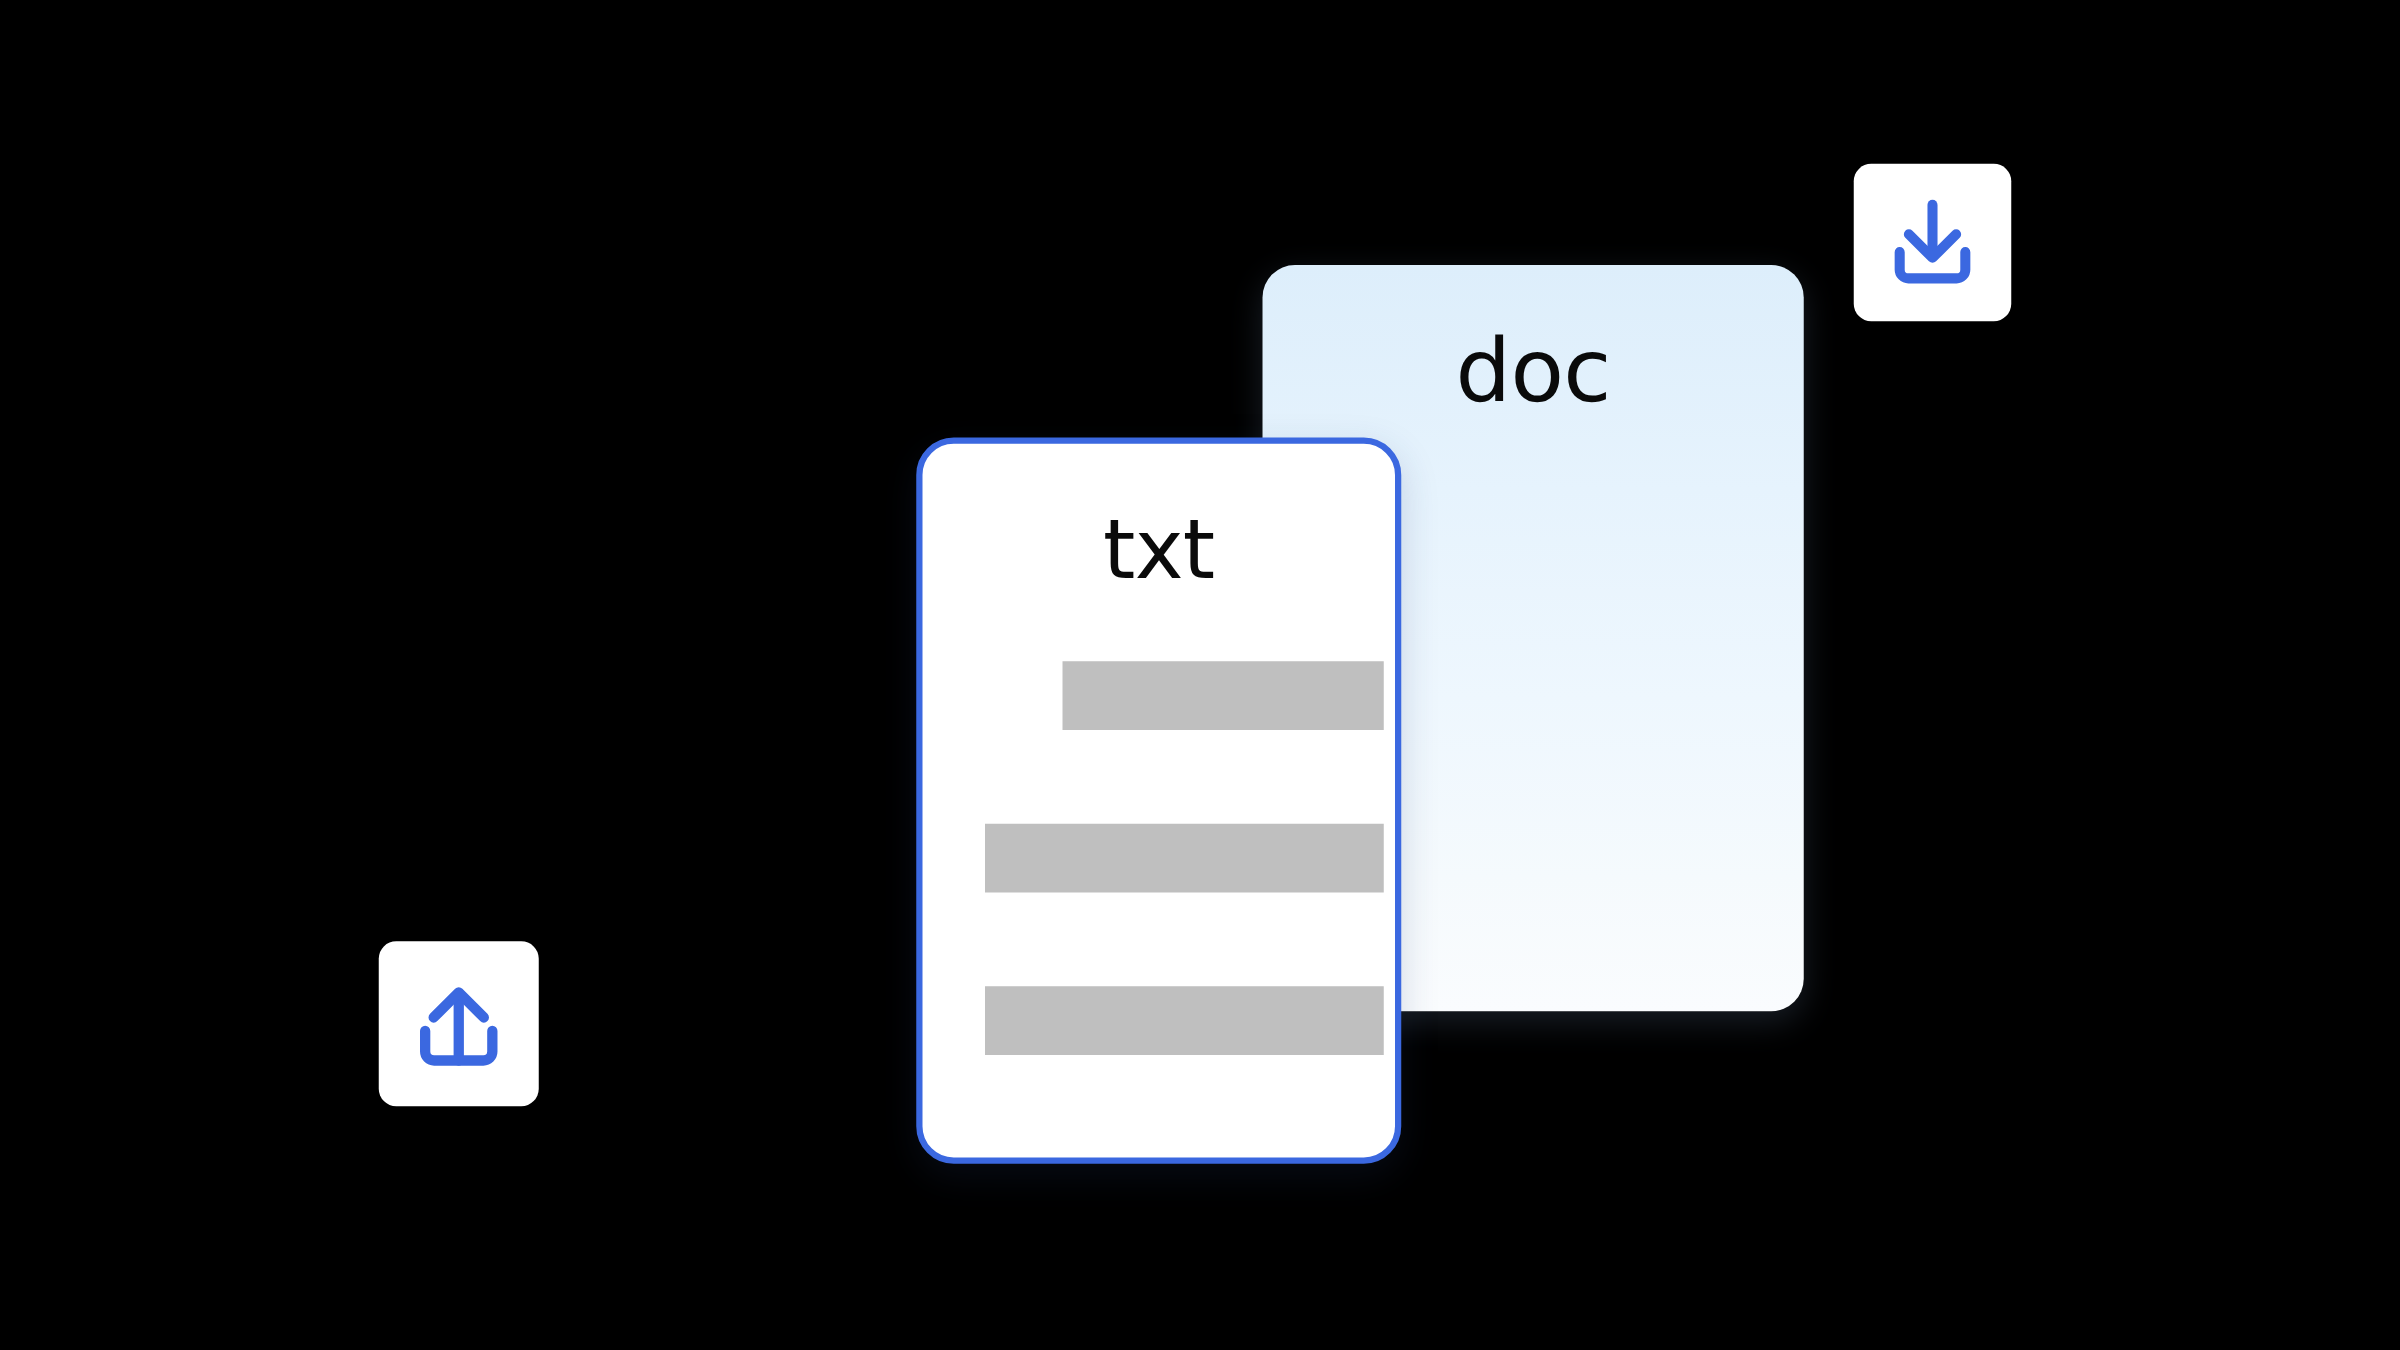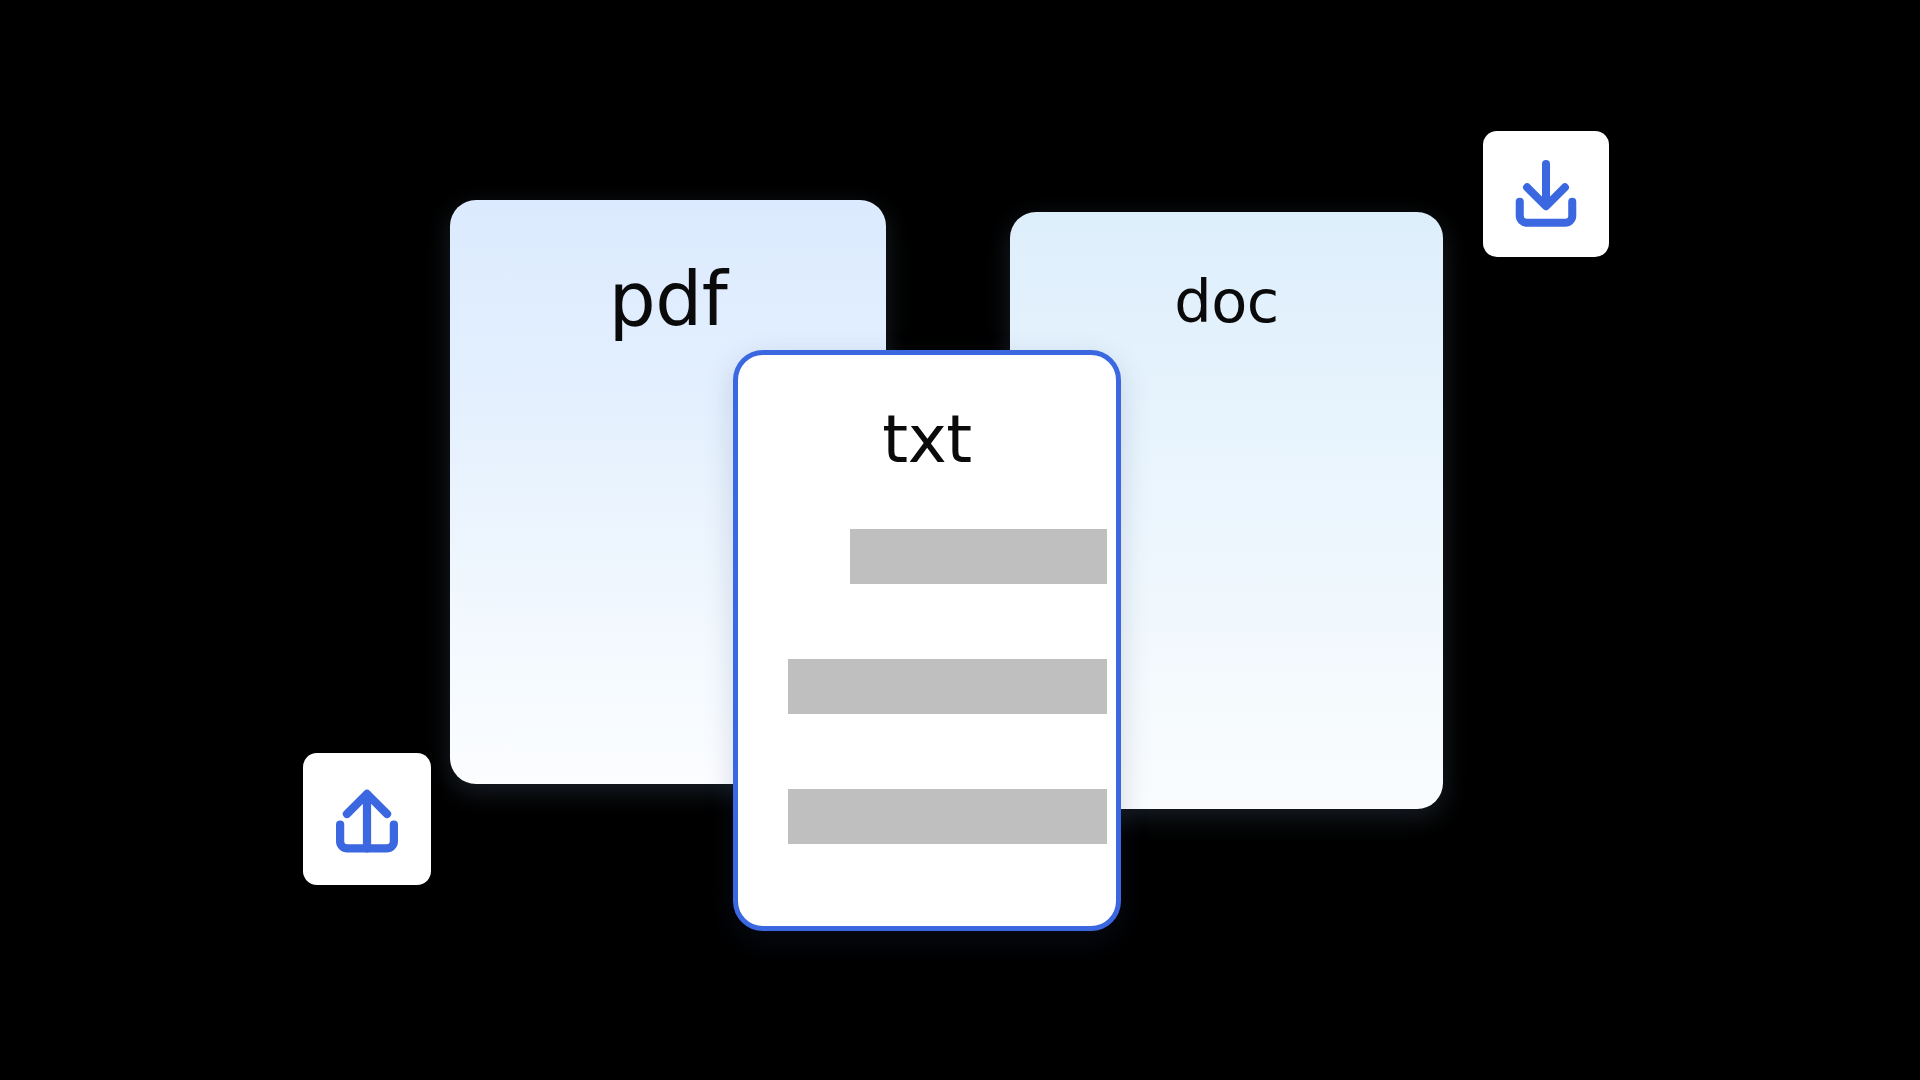--- a/index.html
+++ b/index.html
@@ -57,21 +57,21 @@
     position: absolute;
     width: 100%;
     text-align: center;
     color: #0a0a0a;
     font-weight: 400;
     letter-spacing: -0.5px;
     line-height: 1;
   }
 
   .card-pdf .card-label { top: 62px; font-size: 74px; }
-  .card-doc .card-label { top: 60px; font-size: 59px; }
+  .card-doc .card-label { top: 50px; font-size: 70px; }
   .card-txt .card-label { top: 52px; font-size: 66px; }
 
   
   .text-bar {
     position: absolute;
     background: #bfbfbf;
     height: 55px;
   }
   .bar-1 { left: 112px; top: 174px; width: 257px; }
   .bar-2 { left: 50px;  top: 304px; width: 319px; }
@@ -90,23 +90,20 @@
   .btn-download { left: 1483px; top: 131px; width: 126px; height: 126px; }
   .btn-upload   { left: 303px;  top: 753px; width: 128px; height: 132px; }
 
   .icon-button svg { display: block; }
 </style>
 </head>
 <body>
 
 <div id="stage">
 
-  <div class="file-card card-pdf">
-    <div class="card-label">pdf</div>
-  </div>
 
   <div class="file-card card-doc">
     <div class="card-label">doc</div>
   </div>
 
   <div class="file-card card-txt">
     <div class="card-label">txt</div>
     <div class="text-bar bar-1"></div>
     <div class="text-bar bar-2"></div>
     <div class="text-bar bar-3"></div>

